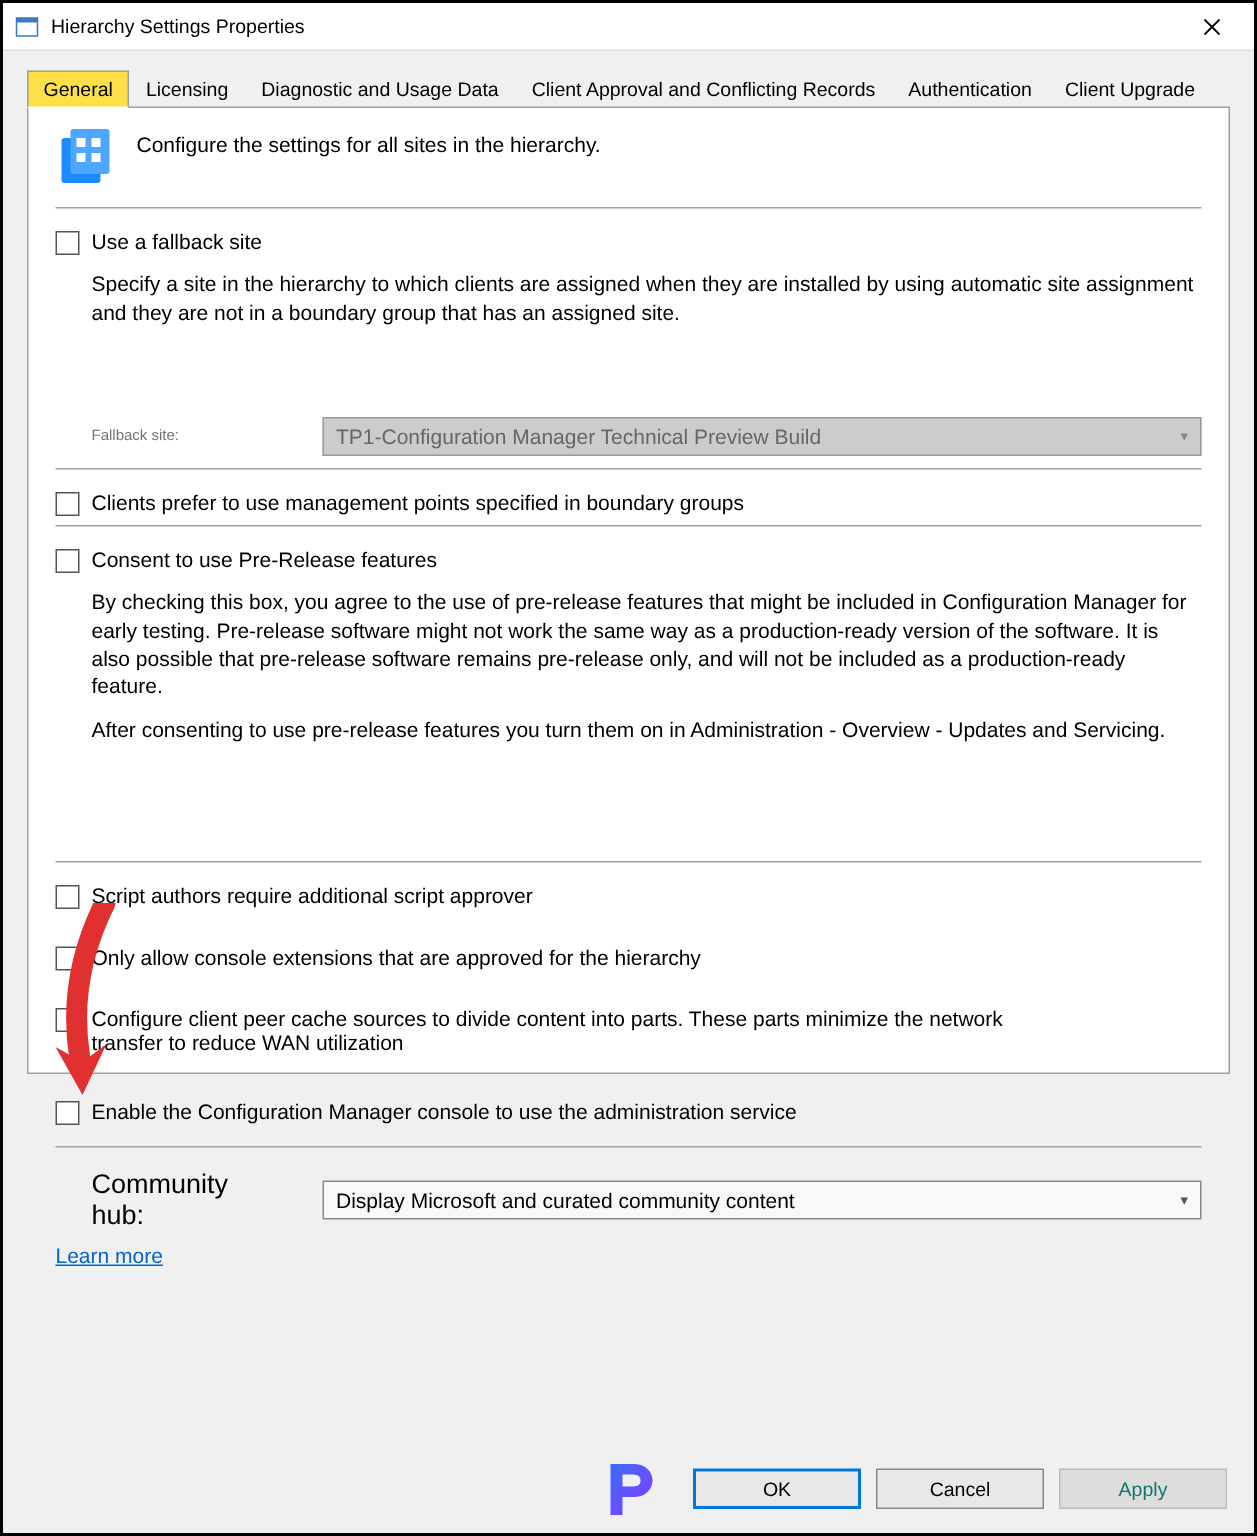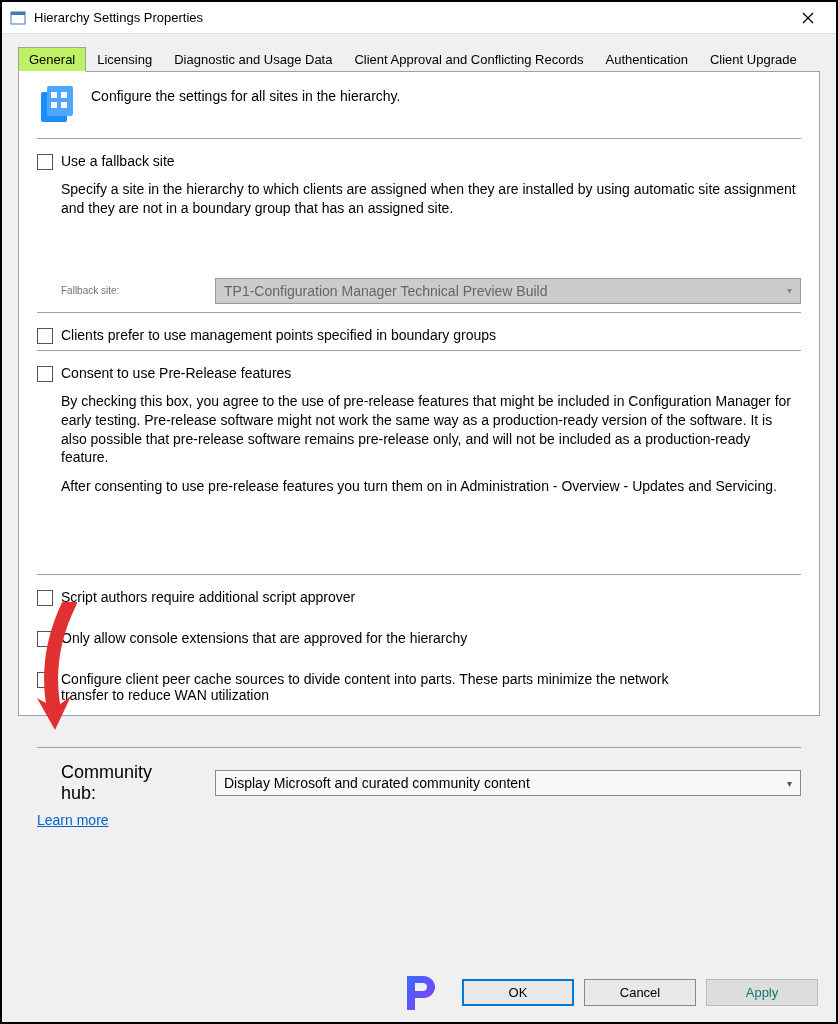--- a/index.html
+++ b/index.html
@@ -64,21 +64,21 @@
     font-size: 13px;
     border: 1px solid #a0a0a0;
     border-bottom: none;
     background: #f0f0f0;
     margin-right: 0px;
     cursor: pointer;
     position: relative;
     top: 1px;
   }
   .tab.active {
-    background: #bef264;
+    background: #fde047;
     border-bottom: 1px solid #fff;
     z-index: 2;
   }
   .tab:not(.active) {
     border-color: transparent;
     background: transparent;
   }
   .tab-body {
     background: #fff;
     border: 1px solid #a0a0a0;
@@ -314,20 +314,24 @@
         <div class="chk-label">Only allow console extensions that are approved for the hierarchy</div>
       </div>
       <div style="height:18px;"></div>
 
       <div class="chk-row">
         <div class="chk"></div>
         <div class="chk-label" style="max-width:640px;">Configure client peer cache sources to divide content into parts. These parts minimize the network transfer to reduce WAN utilization</div>
       </div>
       <div style="height:24px;"></div>
 
+      <div class="chk-row">
+        <div class="chk"></div>
+        <div class="chk-label">Enable the Configuration Manager console to use the administration service</div>
+      </div>
       <hr class="hr" style="margin-top:14px;">
 
       <div class="comm-row">
         <div class="comm-label">Community hub:</div>
         <div class="comm-select">
           <span>Display Microsoft and curated community content</span>
           <span class="chev">▾</span>
         </div>
       </div>
       <a class="learn-link">Learn more</a>

